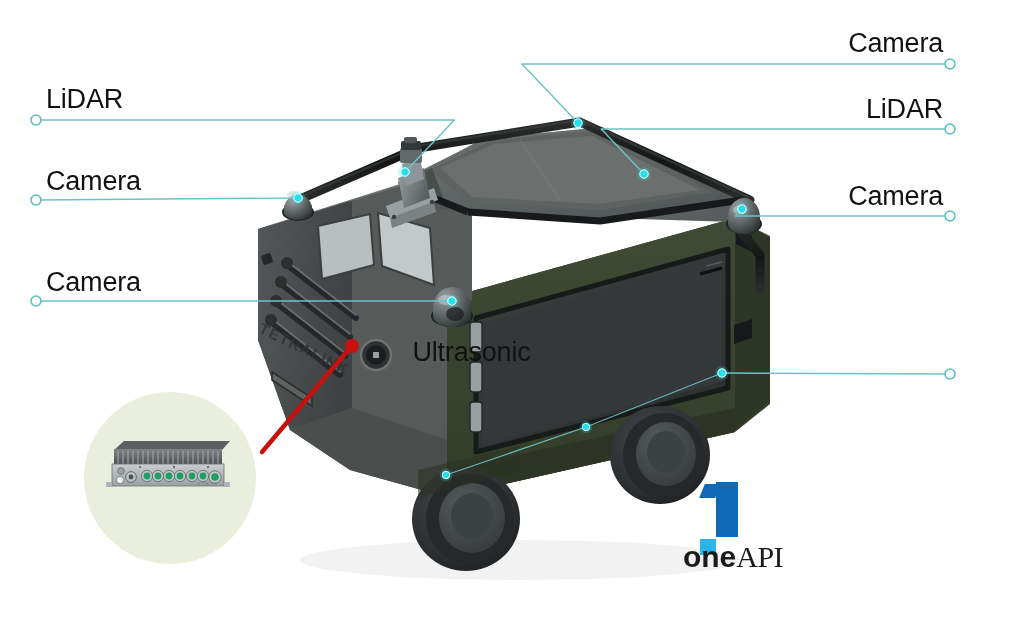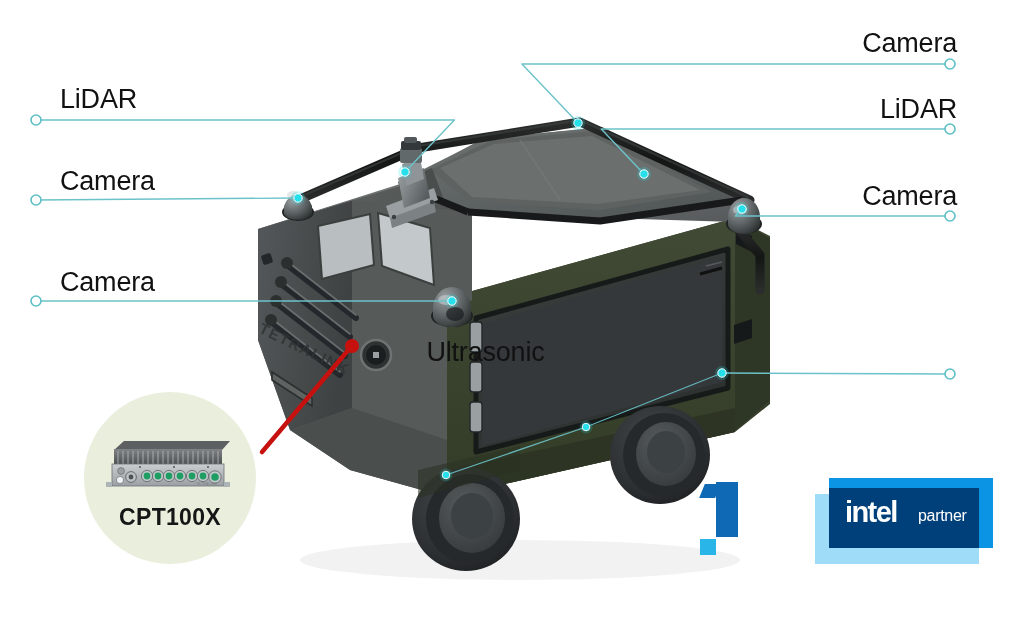--- a/index.html
+++ b/index.html
@@ -26,21 +26,20 @@
   .callout-label {
     position: absolute;
     z-index: 6;
     font-family: "Liberation Sans", sans-serif;
     font-size: 27px;
     font-weight: 400;
     color: #111111;
     letter-spacing: -0.2px;
     white-space: nowrap;
     line-height: 1;
-    padding-left: 14px;
   }
   .callout-label.right { text-align: right; }
 
   
   #cpt-badge {
     position: absolute;
     left: 84px;
     top: 392px;
     width: 172px;
     height: 172px;
@@ -439,36 +438,29 @@
             <circle cx="111" cy="39" r="3.8" fill="#1f9e63"></circle>
           </g>
       </g>
 
       <circle cx="36" cy="29" r="1" fill="#52575a"></circle>
       <circle cx="70" cy="29" r="1" fill="#52575a"></circle>
       <circle cx="104" cy="29" r="1" fill="#52575a"></circle>
 
       <text x="92" y="47" fill="#7a7f82" font-family="Liberation Sans, sans-serif" font-size="3.4" letter-spacing="0.3">TETRALINK</text>
     </svg>
-    <div id="cpt-name">CPT100X</div>
   </div>
 
   <div id="oneapi">
     <div class="bar-flag"></div>
     <div class="bar"></div>
     <div class="sq"></div>
+    <div class="word"><b>one</b><span class="api">API</span></div>
   </div>
 
-  <div id="intel">
-    <div class="sw-light"></div>
-    <div class="sw-mid"></div>
-    <div class="sw-dark"></div>
-    <div class="intel-word">intel</div>
-    <div class="partner-word">partner</div>
-  </div>
 
   <svg id="annot-svg" viewBox="0 0 1033 627">
     <g id="leader-lines">
         <polyline points="722,373 586,427 446,475" fill="none" stroke="#6cc2c9" stroke-width="1.2" opacity="0.9"></polyline>
         <polyline points="36,120 454.4,120 405,172" fill="none" stroke="#6cc2c9" stroke-width="1.4" stroke-linejoin="round" stroke-linecap="round"></polyline>
         <circle cx="36" cy="120" r="5" fill="#ffffff" stroke="#5bbfc4" stroke-width="1.6"></circle>
         <polyline points="36,200 298,198" fill="none" stroke="#6cc2c9" stroke-width="1.4" stroke-linejoin="round" stroke-linecap="round"></polyline>
         <circle cx="36" cy="200" r="5" fill="#ffffff" stroke="#5bbfc4" stroke-width="1.6"></circle>
         <polyline points="36,301 452,301" fill="none" stroke="#6cc2c9" stroke-width="1.4" stroke-linejoin="round" stroke-linecap="round"></polyline>
         <circle cx="36" cy="301" r="5" fill="#ffffff" stroke="#5bbfc4" stroke-width="1.6"></circle>

